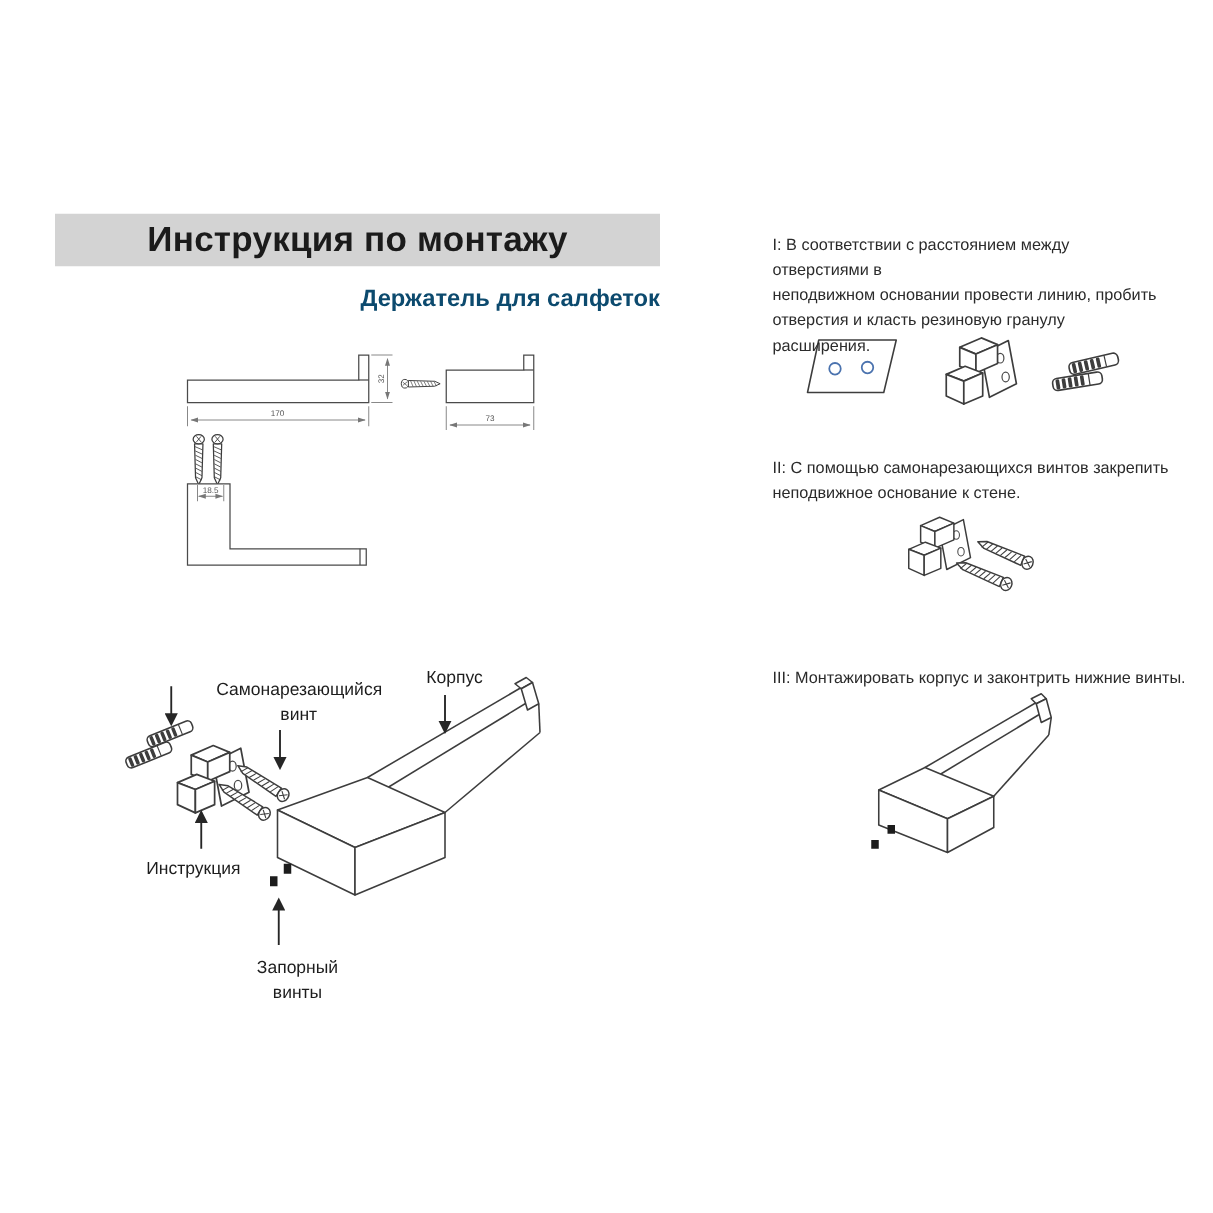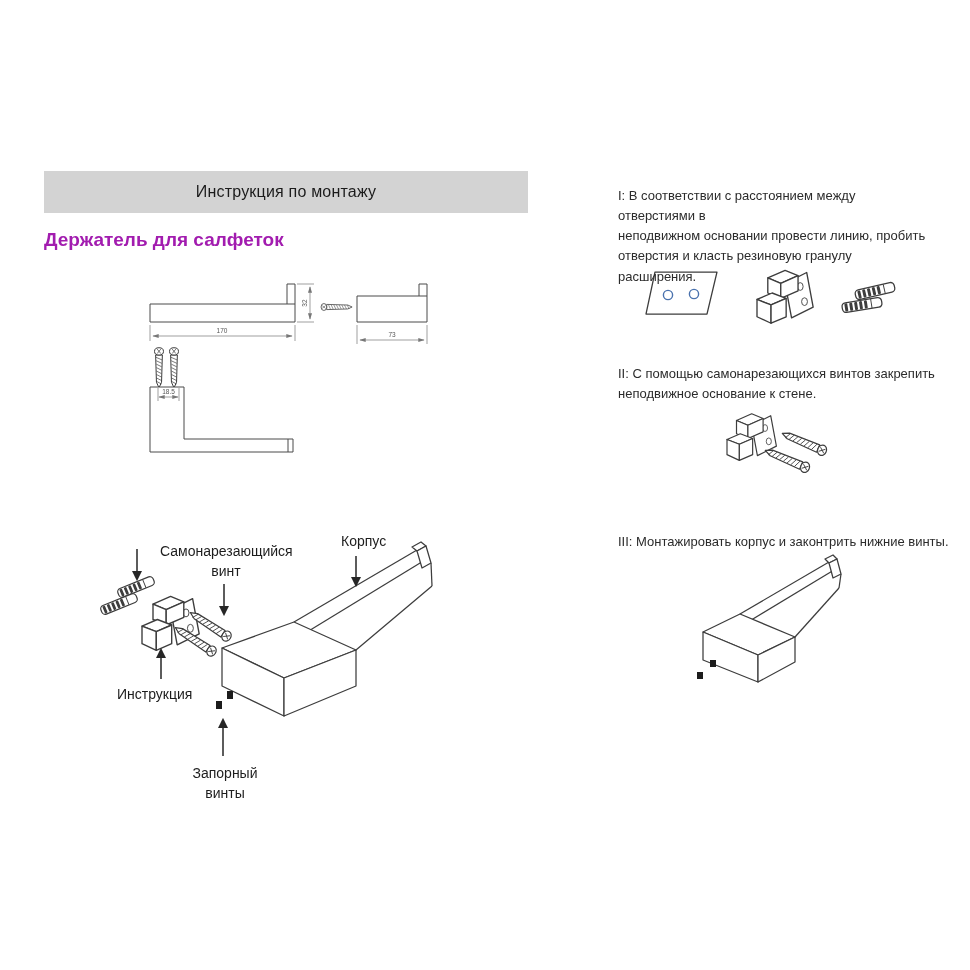--- a/index.html
+++ b/index.html
@@ -1,24 +1,24 @@
 <!DOCTYPE html>
 <html><head>
 <meta charset="utf-8">
 <style>
   html,body{margin:0;padding:0;background:#fff;}
   .page{position:relative;width:970px;height:970px;background:#ffffff;overflow:hidden;
         font-family:"Liberation Sans", sans-serif;}
   .header-bar{position:absolute;left:44px;top:171px;width:484px;height:42px;
               background:#d3d3d3;display:flex;align-items:center;justify-content:center;}
-  .title{font-size:16px;font-weight:400;color:#1b1b1b;letter-spacing:.2px;}
-  .subtitle{position:absolute;left:44px;top:229px;width:484px;text-align:left;
-            font-size:19px;font-weight:600;color:#a21caf;}
+  .title{font-size:28px;font-weight:700;color:#1b1b1b;letter-spacing:.2px;}
+  .subtitle{position:absolute;left:44px;top:229px;width:484px;text-align:right;
+            font-size:19px;font-weight:600;color:#0c4a6e;}
   .lbl{position:absolute;font-size:14px;line-height:1.45;color:#1d1d1d;white-space:pre-line;}
-  .lbl.center{text-align:center;}
+  .lbl.center{text-align:center;margin-left:13px;}
   .step{position:absolute;font-size:13px;line-height:1.55;color:#2b2b2b;white-space:pre-line;}
   svg.art{position:absolute;left:0;top:0;}
   .fw{fill:#ffffff;stroke:#4a4a4a;stroke-width:1;}
   .ln{fill:none;stroke:#4a4a4a;stroke-width:1;}
   .fx{fill:#ffffff;stroke:#3d3d3d;stroke-width:1.25;stroke-linejoin:round;}
   .thin{stroke:#3d3d3d;stroke-width:.9;fill:none;}
   .thread line{stroke:#3d3d3d;stroke-width:.85;}
   .band{fill:#3d3d3d;}
   .hole{fill:#fff;stroke:#4a4a4a;stroke-width:.9;}
   .bluehole{fill:#fff;stroke:#4a72ae;stroke-width:1.4;}

